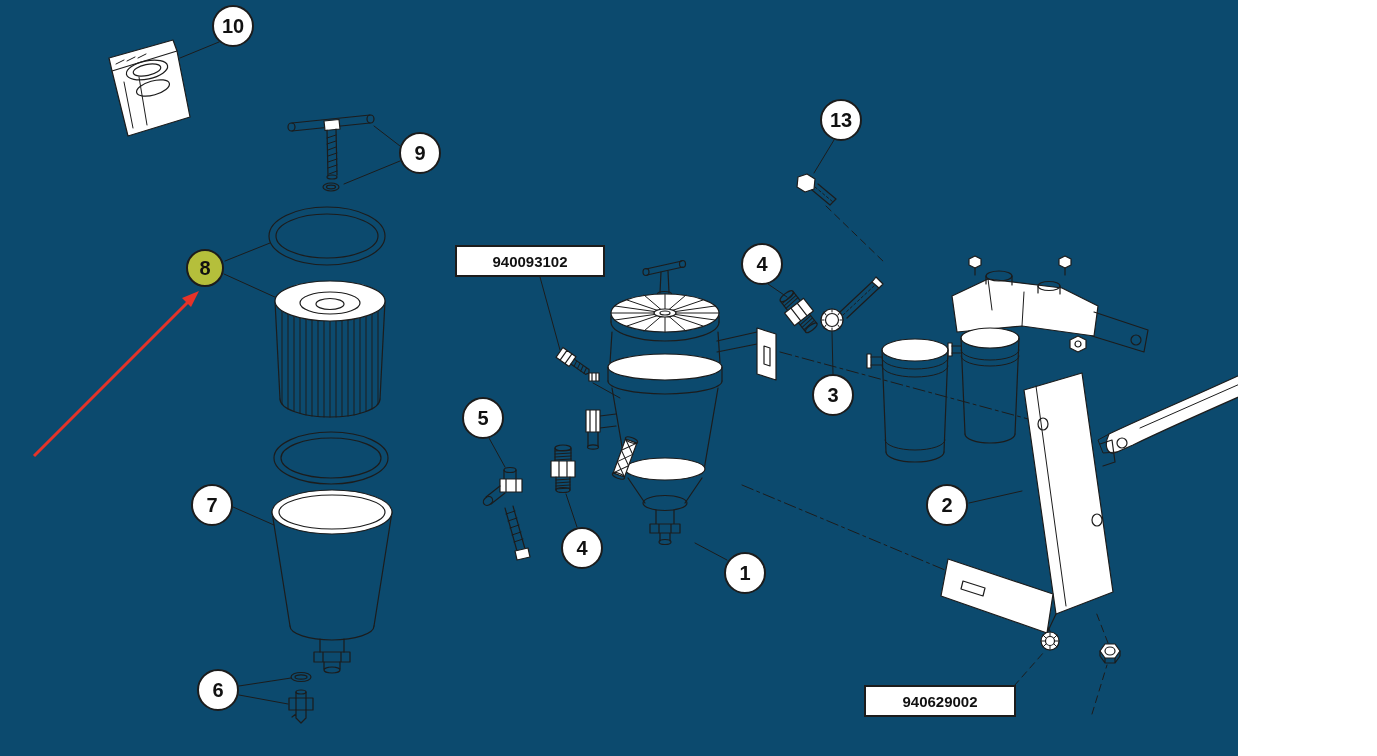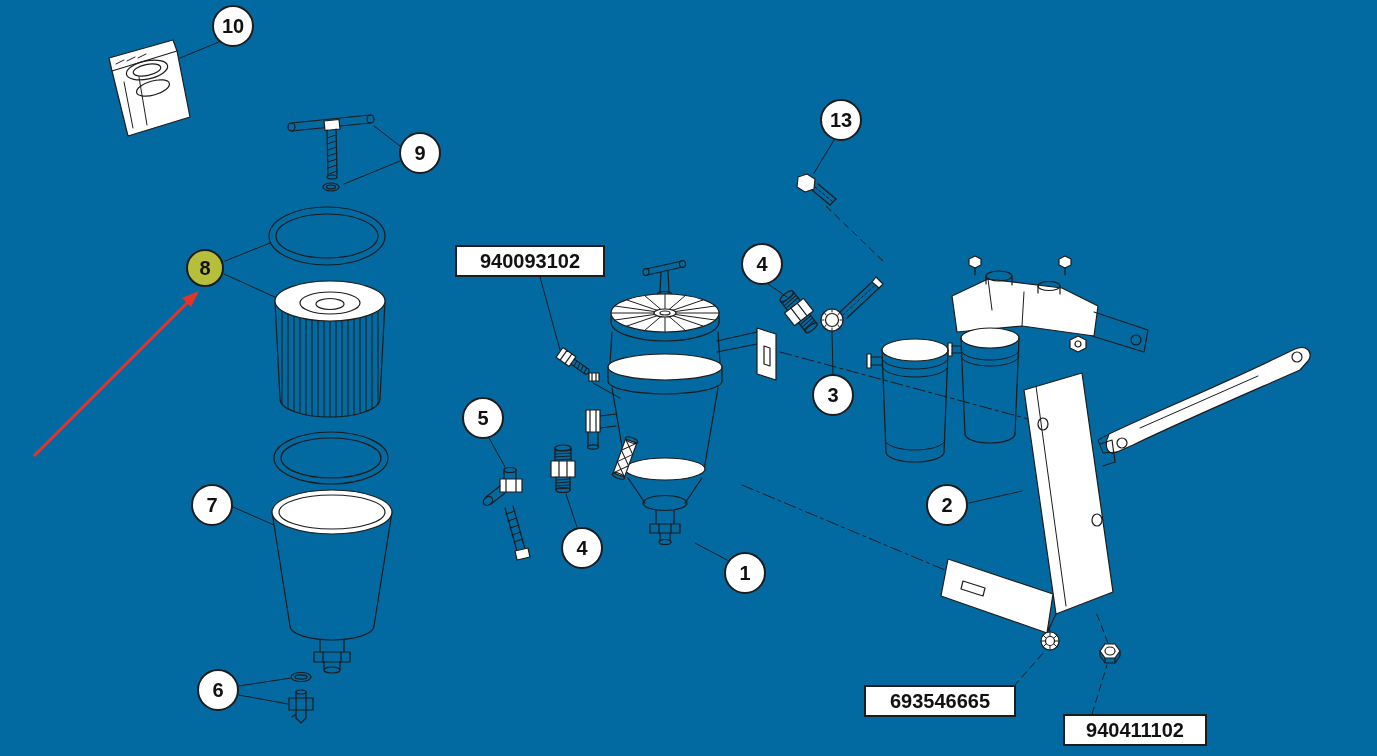--- a/index.html
+++ b/index.html
@@ -1,30 +1,30 @@
 <!DOCTYPE html>
 <html><head>
 <meta charset="utf-8">
 <style>
   * { margin:0; padding:0; box-sizing:border-box; }
   html,body { background:#ffffff; font-family:"Liberation Sans", sans-serif; }
-  .stage { position:relative; width:1377px; height:756px; background:#0369a1; overflow:hidden; }
+  .stage { position:relative; width:1238px; height:756px; background:#0c4a6e; overflow:hidden; }
   .stage > svg { position:absolute; left:0; top:0; }
   .ln  { stroke:#1c1c1c; stroke-width:1.2; fill:none; stroke-linecap:round; stroke-linejoin:round; }
   .lnf { stroke:#1c1c1c; stroke-width:1.2; fill:#ffffff; stroke-linecap:round; stroke-linejoin:round; }
   .thin { stroke-width:1; }
   .callout {
     position:absolute; width:42px; height:42px; border:2px solid #1c1c1c; border-radius:50%;
     background:#ffffff; display:flex; align-items:center; justify-content:center;
     font-weight:700; font-size:20px; color:#111; cursor:pointer; user-select:none;
   }
   .callout.highlight { background:#b5bf3b; width:38px; height:38px; }
   .part-label {
     position:absolute; border:2px solid #1c1c1c; background:#ffffff;
-    font-weight:700; font-size:20px; color:#111; display:flex; align-items:center;
+    font-weight:700; font-size:15px; color:#111; display:flex; align-items:center;
     justify-content:center; cursor:pointer; user-select:none;
   }
 </style>
 </head>
 <body>
 
 <div class="stage">
 
 <svg width="1377" height="756" viewBox="0 0 1377 756">
 
@@ -275,16 +275,15 @@
 <div class="callout" style="left:197px; top:669px;">6</div>
 <div class="callout" style="left:462px; top:397px;">5</div>
 <div class="callout" style="left:561px; top:527px;">4</div>
 <div class="callout" style="left:741px; top:243px;">4</div>
 <div class="callout" style="left:812px; top:374px;">3</div>
 <div class="callout" style="left:724px; top:552px;">1</div>
 <div class="callout" style="left:926px; top:484px;">2</div>
 <div class="callout" style="left:820px; top:99px;">13</div>
 
 <div class="part-label" style="left:455px; top:245px; width:150px; height:32px;">940093102</div>
-<div class="part-label" style="left:864px; top:685px; width:152px; height:32px;">693546665</div>
-<div class="part-label" style="left:1063px; top:714px; width:144px; height:32px;">940411102</div>
+<div class="part-label" style="left:864px; top:685px; width:152px; height:32px;">940629002</div>
 
 </div>
 
 </body></html>

